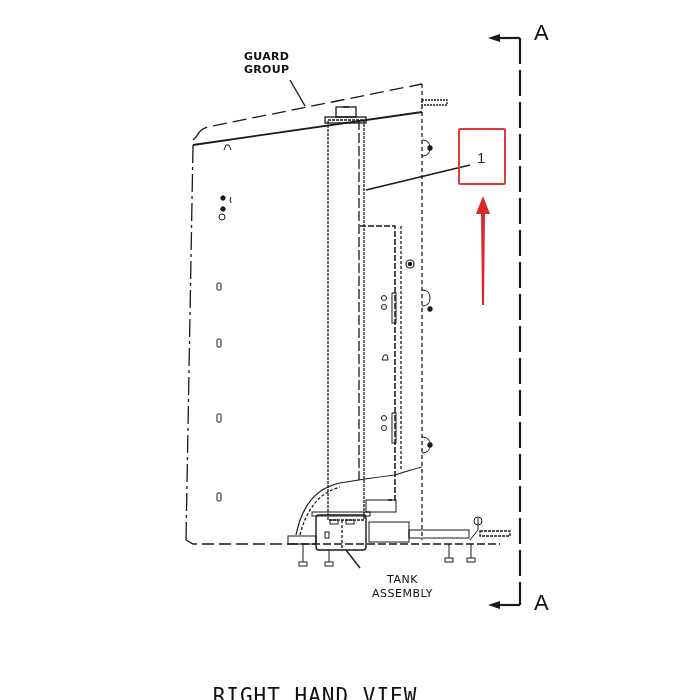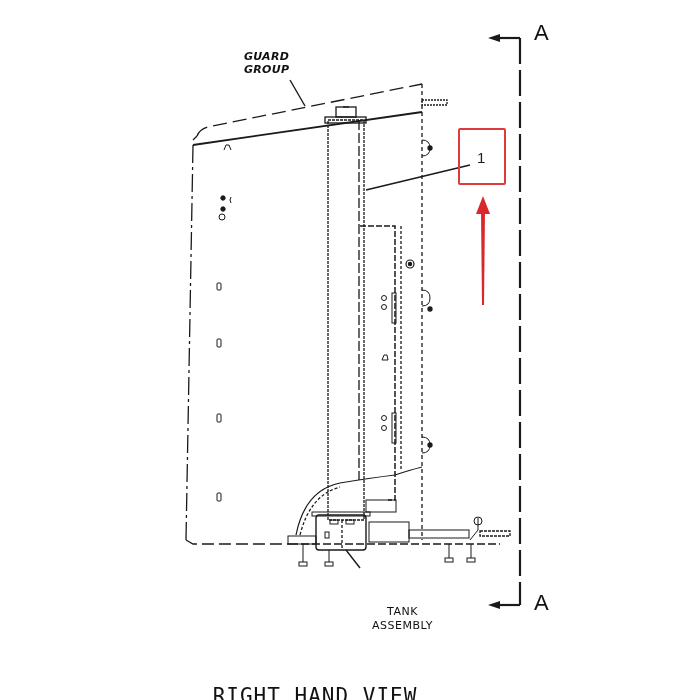--- a/index.html
+++ b/index.html
@@ -1,20 +1,20 @@
 <!DOCTYPE html>
 <html><head>
 <meta charset="utf-8">
 <style>
   html, body { margin:0; padding:0; background:#ffffff; }
   body { width:700px; height:700px; position:relative; overflow:hidden; font-family:"DejaVu Sans Mono", monospace; }
   #canvas { position:absolute; left:0; top:0; width:700px; height:700px; }
   .lbl { position:absolute; color:#111; font-family:"DejaVu Sans", sans-serif; line-height:1; white-space:pre; text-align:center; }
-  .guard { left:244px; top:50px; font-size:11px; font-weight:bold; letter-spacing:0.3px; text-align:left; line-height:13px;font-style:italic; }
-  .tank { left:372px; top:573px; font-size:11px; letter-spacing:0.5px; line-height:14px;margin-top:32px; }
+  .guard { left:244px; top:50px; font-size:11px; font-weight:bold; letter-spacing:0.3px; text-align:left; line-height:13px; }
+  .tank { left:372px; top:573px; font-size:11px; letter-spacing:0.5px; line-height:14px; }
   .secA { font-size:22px; font-family:"Liberation Sans", sans-serif; }
   .secA-top { left:534px; top:22px; }
   .secA-bot { left:534px; top:592px; }
   .title { left:195px; top:634px; width:240px; font-family:"DejaVu Sans Mono", monospace; font-size:21px; letter-spacing:1px; line-height:25px; }
   .callout { position:absolute; left:458px; top:128px; width:48px; height:57px; border:2px solid #e0393c; border-radius:2px; box-sizing:border-box; }
   .callout-num { position:absolute; left:477px; top:149px; font-family:"Liberation Sans", sans-serif; font-size:15px; color:#222; }
 </style>
 </head>
 <body>
 

